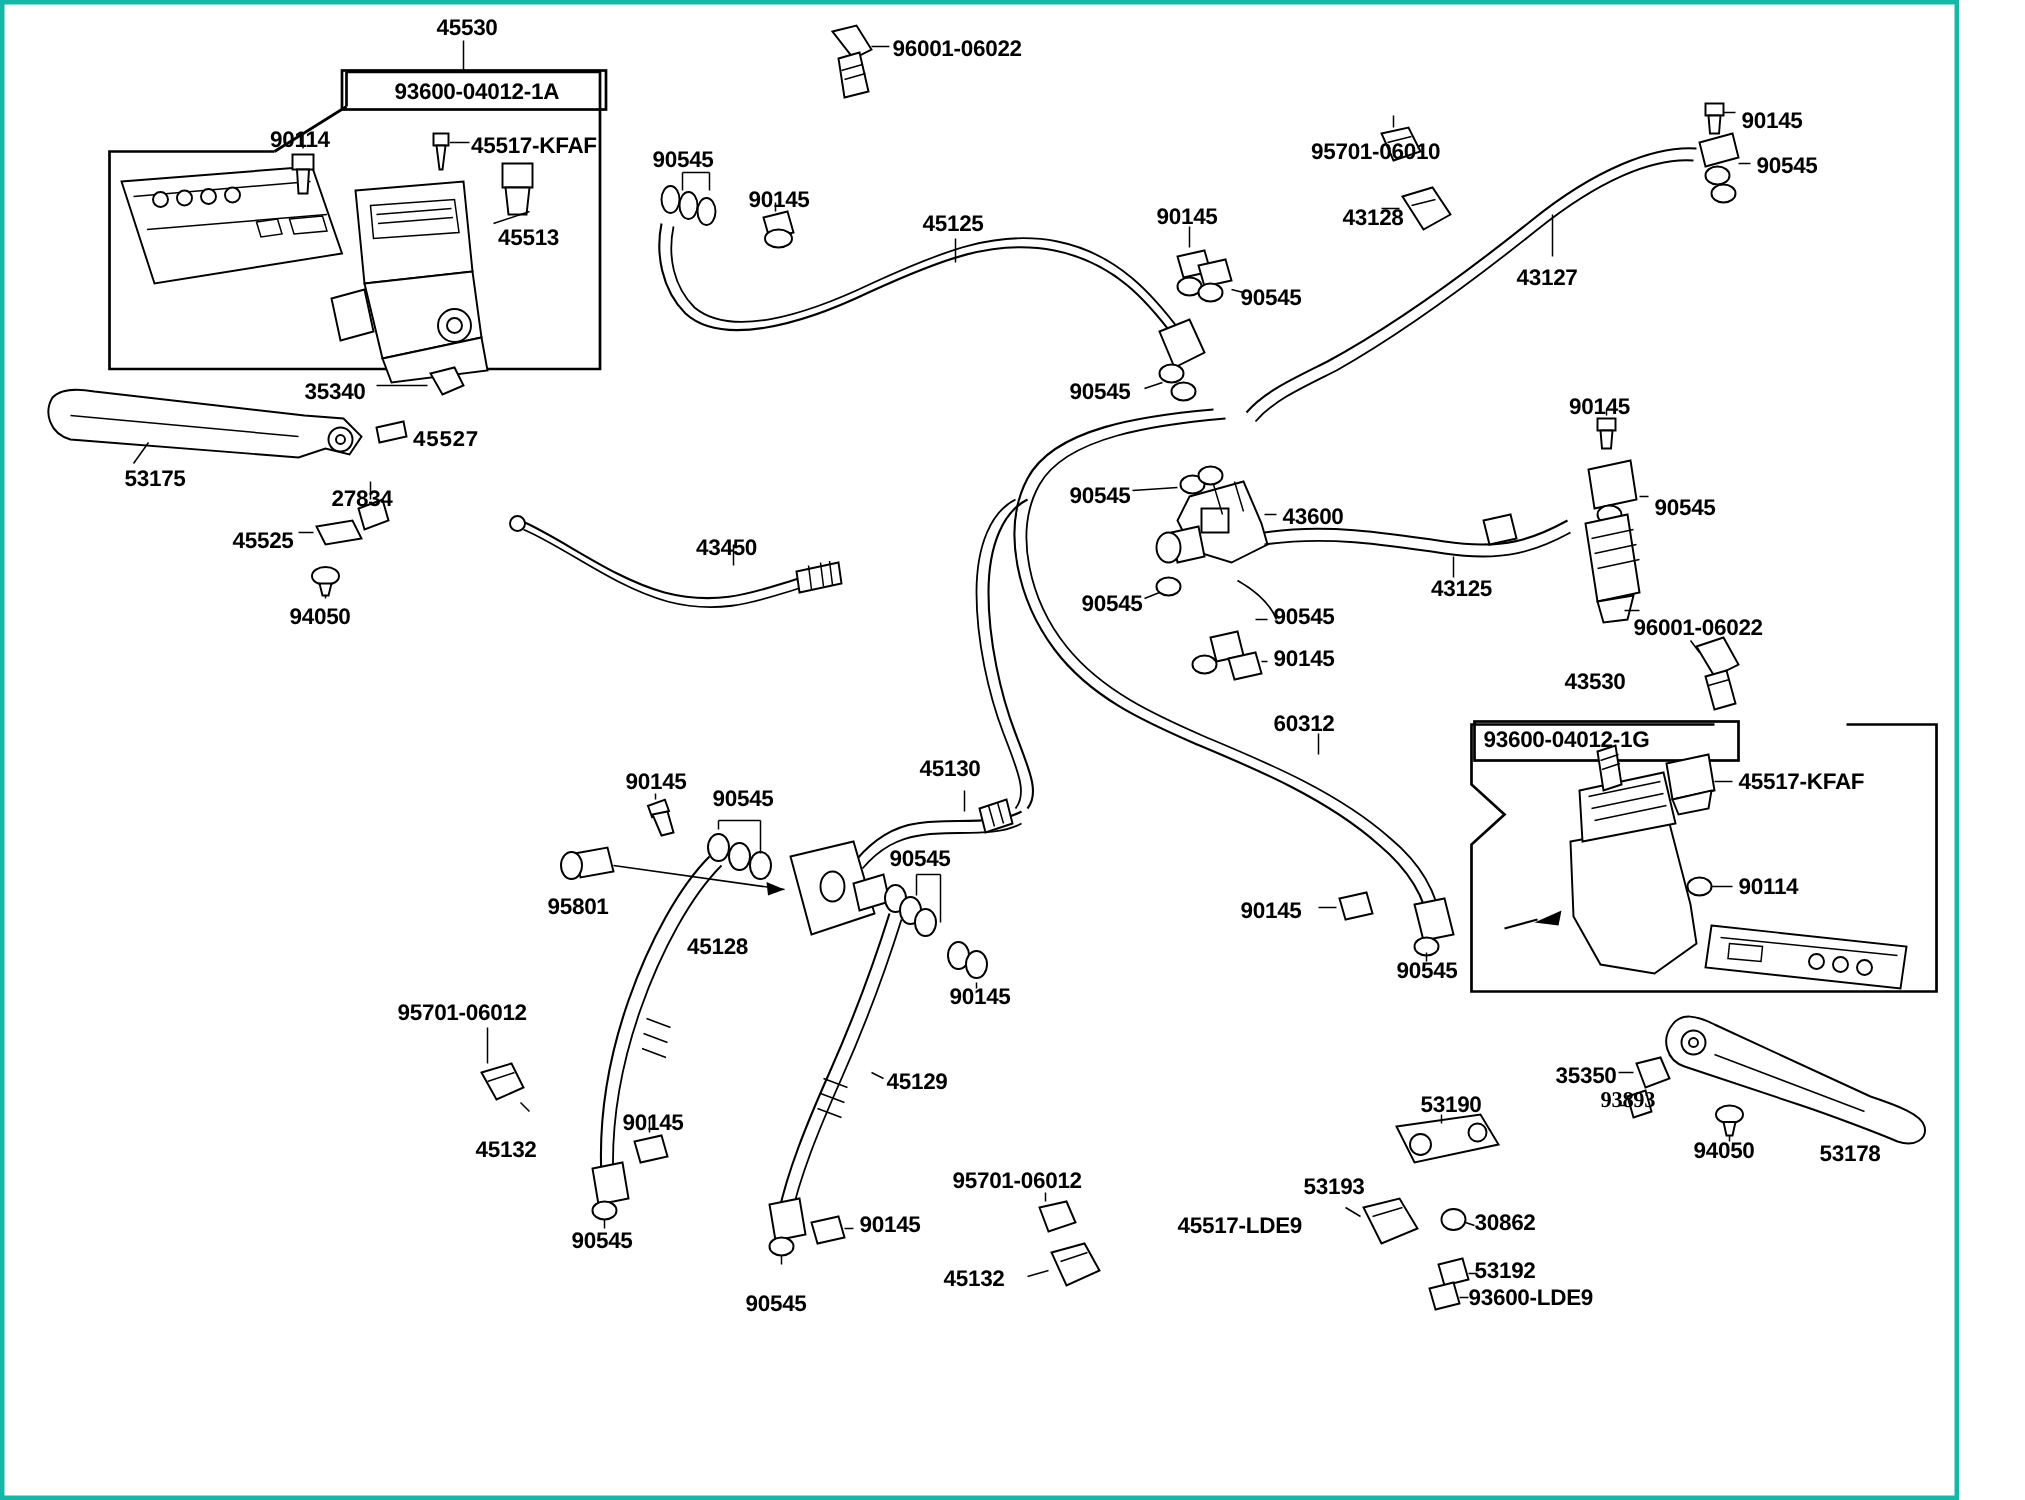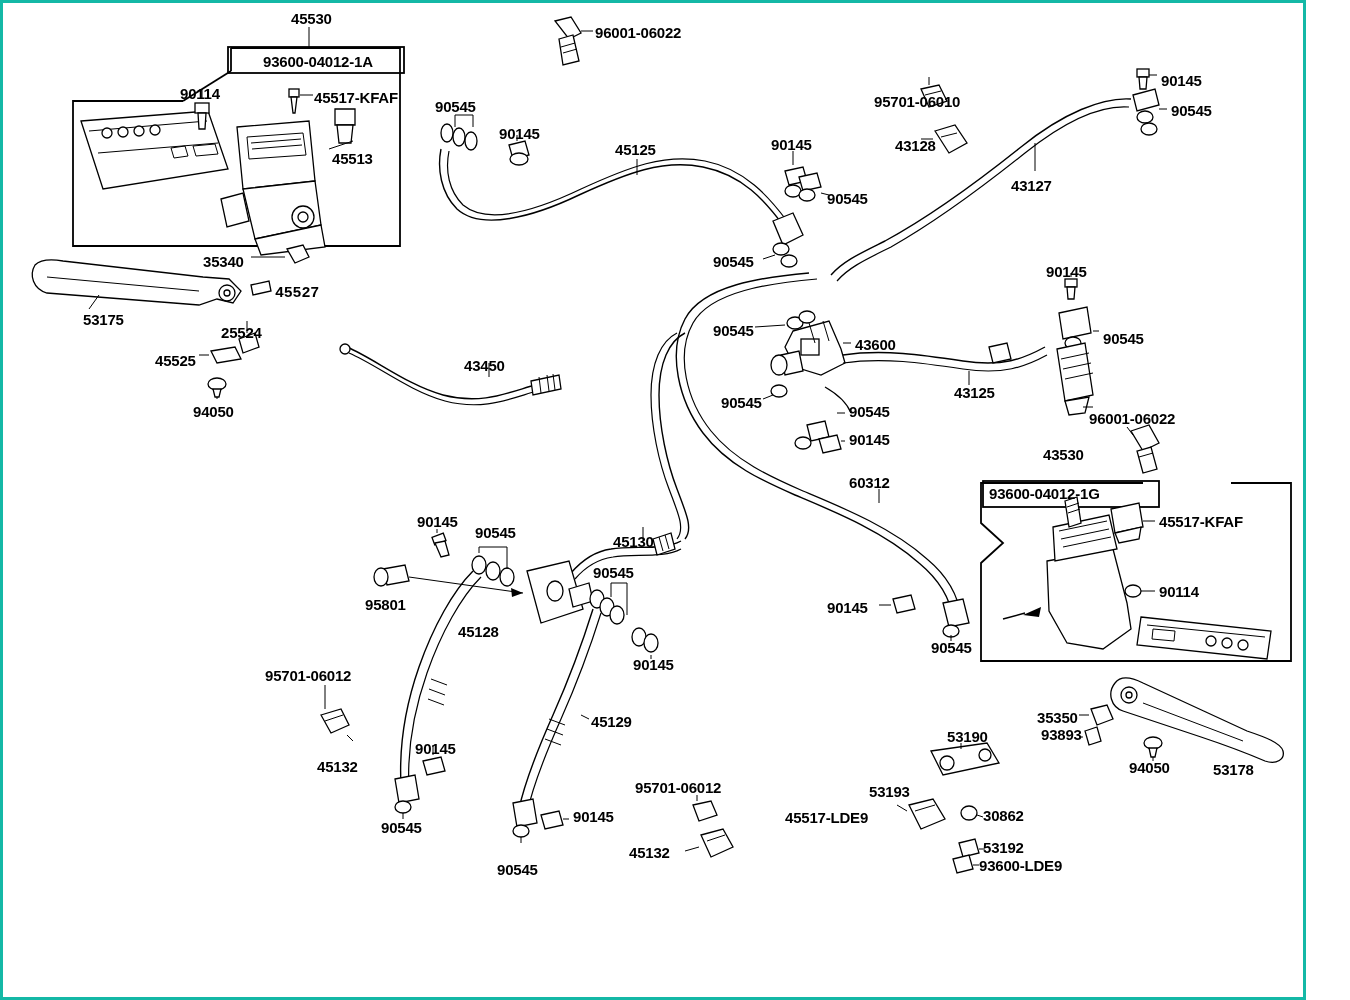--- a/index.html
+++ b/index.html
@@ -439,51 +439,51 @@
   <div class="label" style="left:768px; top:134px;">90145</div>
   <div class="label" style="left:874px; top:135px;margin-left:18px;">43128</div>
   <div class="label" style="left:329px; top:148px;">45513</div>
   <div class="label" style="left:824px; top:188px;">90545</div>
   <div class="label" style="left:1008px; top:175px;">43127</div>
   <div class="label" style="left:200px; top:251px;">35340</div>
   <div class="label" style="left:710px; top:251px;">90545</div>
   <div class="label" style="left:1043px; top:261px;">90145</div>
   <div class="label" style="left:272px; top:283px;font-family:Liberation Mono, monospace;">45527</div>
   <div class="label" style="left:56px; top:309px;margin-left:24px;">53175</div>
-  <div class="label" style="left:218px; top:322px;">25524</div>
+  <div class="label" style="left:218px; top:322px;">27834</div>
   <div class="label" style="left:710px; top:320px;">90545</div>
   <div class="label" style="left:852px; top:334px;">43600</div>
   <div class="label" style="left:1100px; top:328px;">90545</div>
   <div class="label" style="left:152px; top:350px;">45525</div>
   <div class="label" style="left:461px; top:355px;">43450</div>
   <div class="label" style="left:951px; top:382px;">43125</div>
   <div class="label" style="left:190px; top:401px;">94050</div>
   <div class="label" style="left:718px; top:392px;">90545</div>
   <div class="label" style="left:846px; top:401px;">90545</div>
   <div class="label" style="left:1086px; top:408px;">96001-06022</div>
   <div class="label" style="left:846px; top:429px;">90145</div>
   <div class="label" style="left:1040px; top:444px;">43530</div>
   <div class="label" style="left:846px; top:472px;">60312</div>
   <div class="label" style="left:986px; top:483px;">93600-04012-1G</div>
   <div class="label" style="left:414px; top:511px;">90145</div>
-  <div class="label" style="left:610px; top:502px;margin-top:29px;">45130</div>
+  <div class="label" style="left:610px; top:502px;">45130</div>
   <div class="label" style="left:472px; top:522px;">90545</div>
   <div class="label" style="left:1156px; top:511px;">45517-KFAF</div>
   <div class="label" style="left:590px; top:562px;">90545</div>
   <div class="label" style="left:362px; top:594px;">95801</div>
   <div class="label" style="left:1156px; top:581px;">90114</div>
   <div class="label" style="left:418px; top:621px;margin-left:37px;">45128</div>
   <div class="label" style="left:824px; top:597px;">90145</div>
   <div class="label" style="left:630px; top:654px;">90145</div>
   <div class="label" style="left:928px; top:637px;">90545</div>
   <div class="label" style="left:262px; top:665px;">95701-06012</div>
   <div class="label" style="left:588px; top:711px;">45129</div>
   <div class="label" style="left:1034px; top:707px;">35350</div>
   <div class="label" style="left:944px; top:726px;">53190</div>
-  <div class="label" style="left:1038px; top:724px;">93893</div>
+  <div class="label" style="left:1064px; top:724px;font-family:Liberation Serif, serif;">93893</div>
   <div class="label" style="left:412px; top:738px;">90145</div>
   <div class="label" style="left:314px; top:756px;">45132</div>
   <div class="label" style="left:1126px; top:757px;">94050</div>
   <div class="label" style="left:1210px; top:759px;">53178</div>
   <div class="label" style="left:632px; top:777px;">95701-06012</div>
   <div class="label" style="left:866px; top:781px;">53193</div>
   <div class="label" style="left:570px; top:806px;">90145</div>
   <div class="label" style="left:782px; top:807px;">45517-LDE9</div>
   <div class="label" style="left:980px; top:805px;">30862</div>
   <div class="label" style="left:378px; top:817px;">90545</div>

